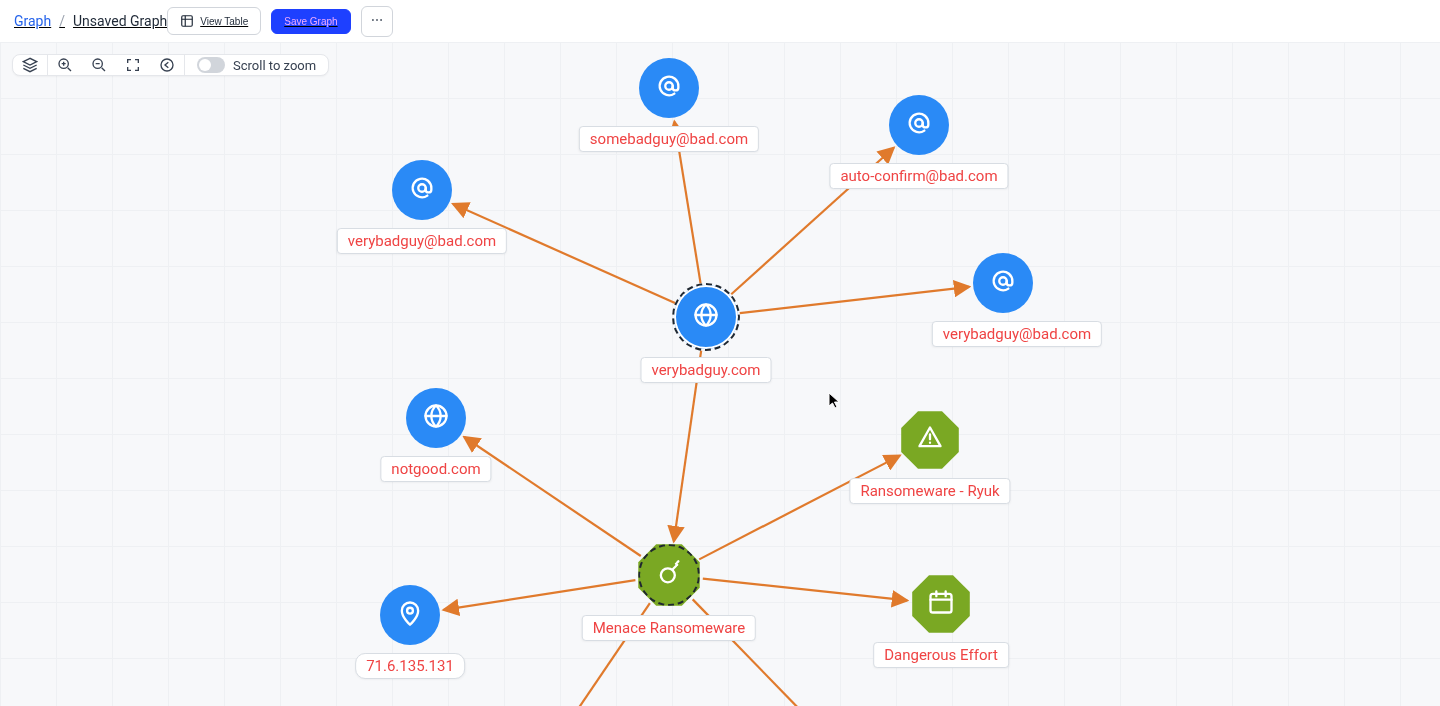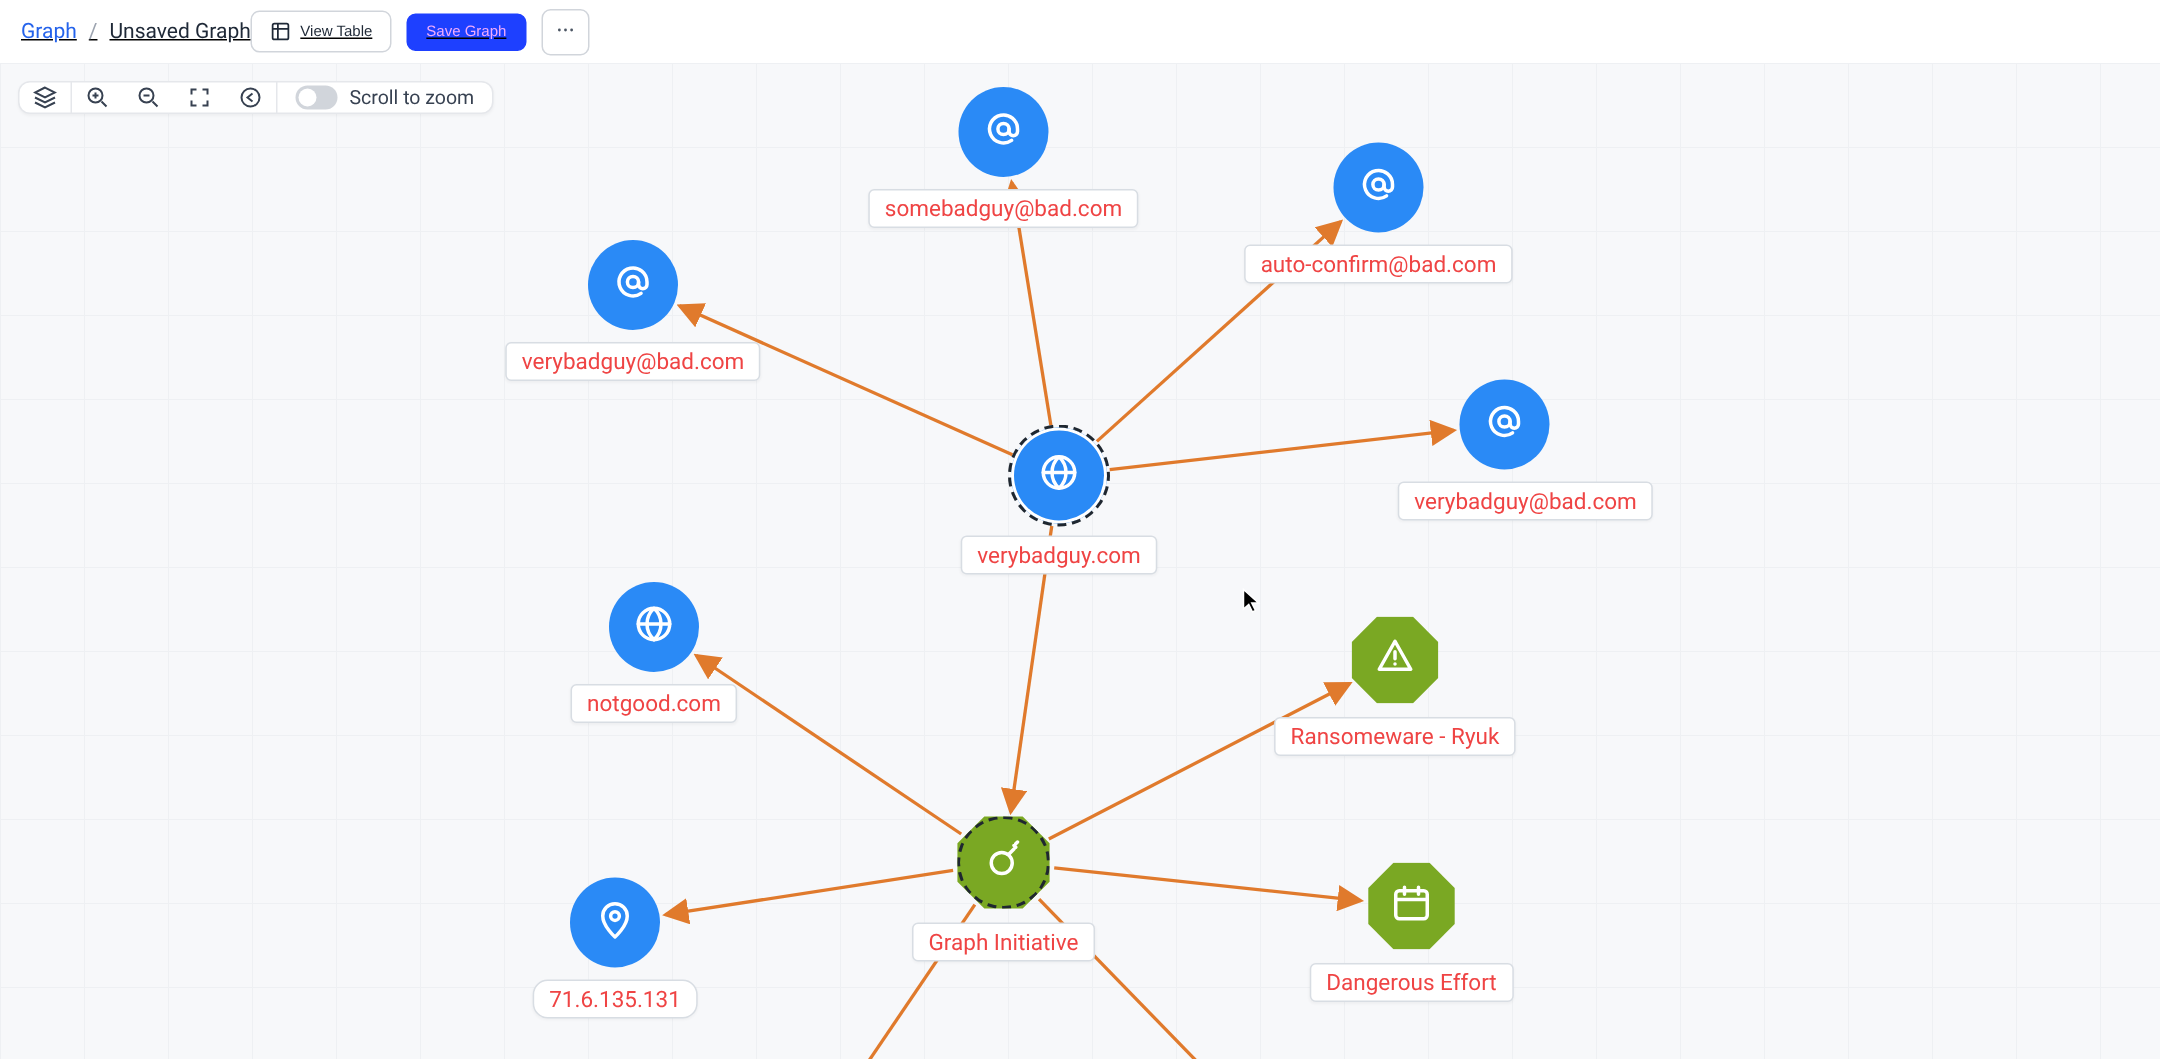--- a/index.html
+++ b/index.html
@@ -252,21 +252,21 @@
       <div class="node-label" style="left: 930px; top: 428px;">Ransomeware - Ryuk</div>
       <div class="node" style="left: 669px; top: 533px;">
         <div class="hex-node dashed" style="background: rgb(122, 168, 35);">
           <span><svg width="28" height="28" viewBox="0 0 24 24" fill="none" stroke="#fff" stroke-width="2" stroke-linecap="round" stroke-linejoin="round">
               <circle cx="11" cy="14" r="6"></circle>
               <path d="M15 9l3-3M18 4l1 1M20 2l-1 1"></path>
             </svg></span>
           <div class="dash-ring"></div>
         </div>
       </div>
-      <div class="node-label" style="left: 669px; top: 565px;">Graph Initiative</div>
+      <div class="node-label" style="left: 669px; top: 565px;">Menace Ransomeware</div>
       <div class="node" style="left: 410px; top: 573px;">
         <div class="circle-node" style="background: rgb(42, 138, 246);">
           <span><svg width="28" height="28" viewBox="0 0 24 24" fill="none" stroke="#fff" stroke-width="2" stroke-linecap="round" stroke-linejoin="round">
               <path d="M12 22s7-6.2 7-12a7 7 0 1 0-14 0c0 5.8 7 12 7 12z"></path>
               <circle cx="12" cy="10" r="2.5"></circle>
             </svg></span>
         </div>
       </div>
       <div class="node-label" style="left: 410px; top: 603px; border-radius: 10px;">71.6.135.131</div>
       <div class="node" style="left: 941px; top: 562px;">

